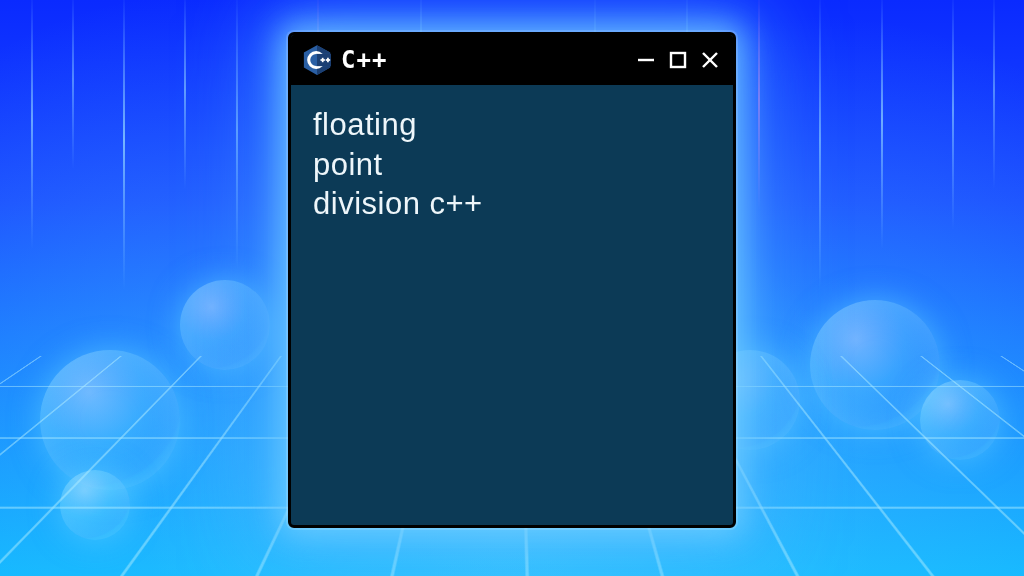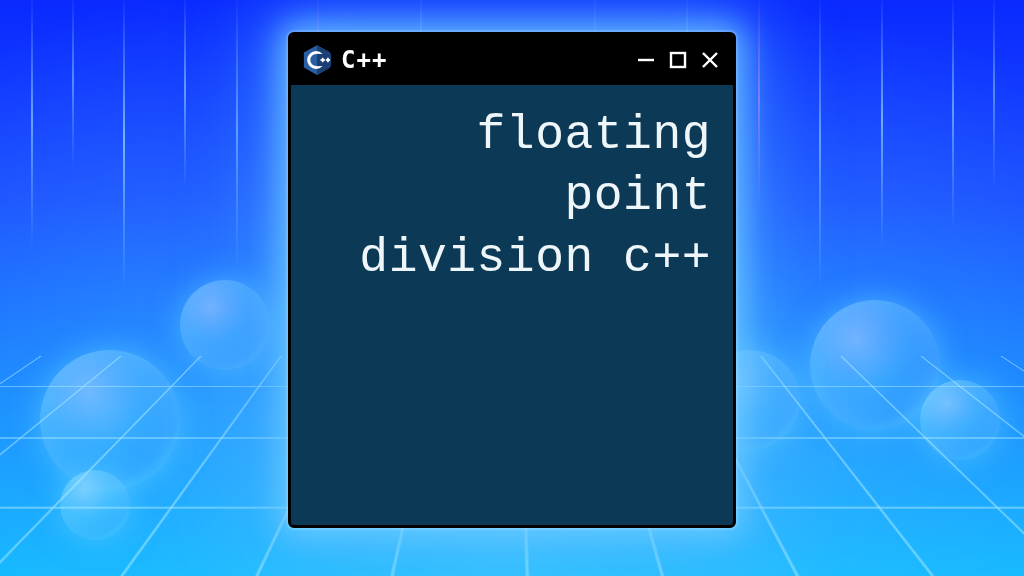--- a/index.html
+++ b/index.html
@@ -96,26 +96,25 @@
       width:22px; height:22px; display:flex; align-items:center; justify-content:center;
       color:#fff; cursor:pointer; user-select:none;
     }
     .win-btn svg { width:20px; height:20px; stroke:#fff; stroke-width:2.4; fill:none; }
 
     .body-area {
       padding:20px 22px;
     }
     .content-text {
       color:#eef6fa;
-      font-family: Liberation Mono, monospace;
-      font-size:48px;
+      font-family: Liberation Sans, sans-serif;
+      font-size:31px;
       line-height:1.28;
       white-space:pre-line;
       letter-spacing:0.5px;
-      text-align:right;
     }
   </style>
 </head>
 <body>
 
 <div class="stage">
 
   <div class="rain">
     <span></span>
       <span></span>

